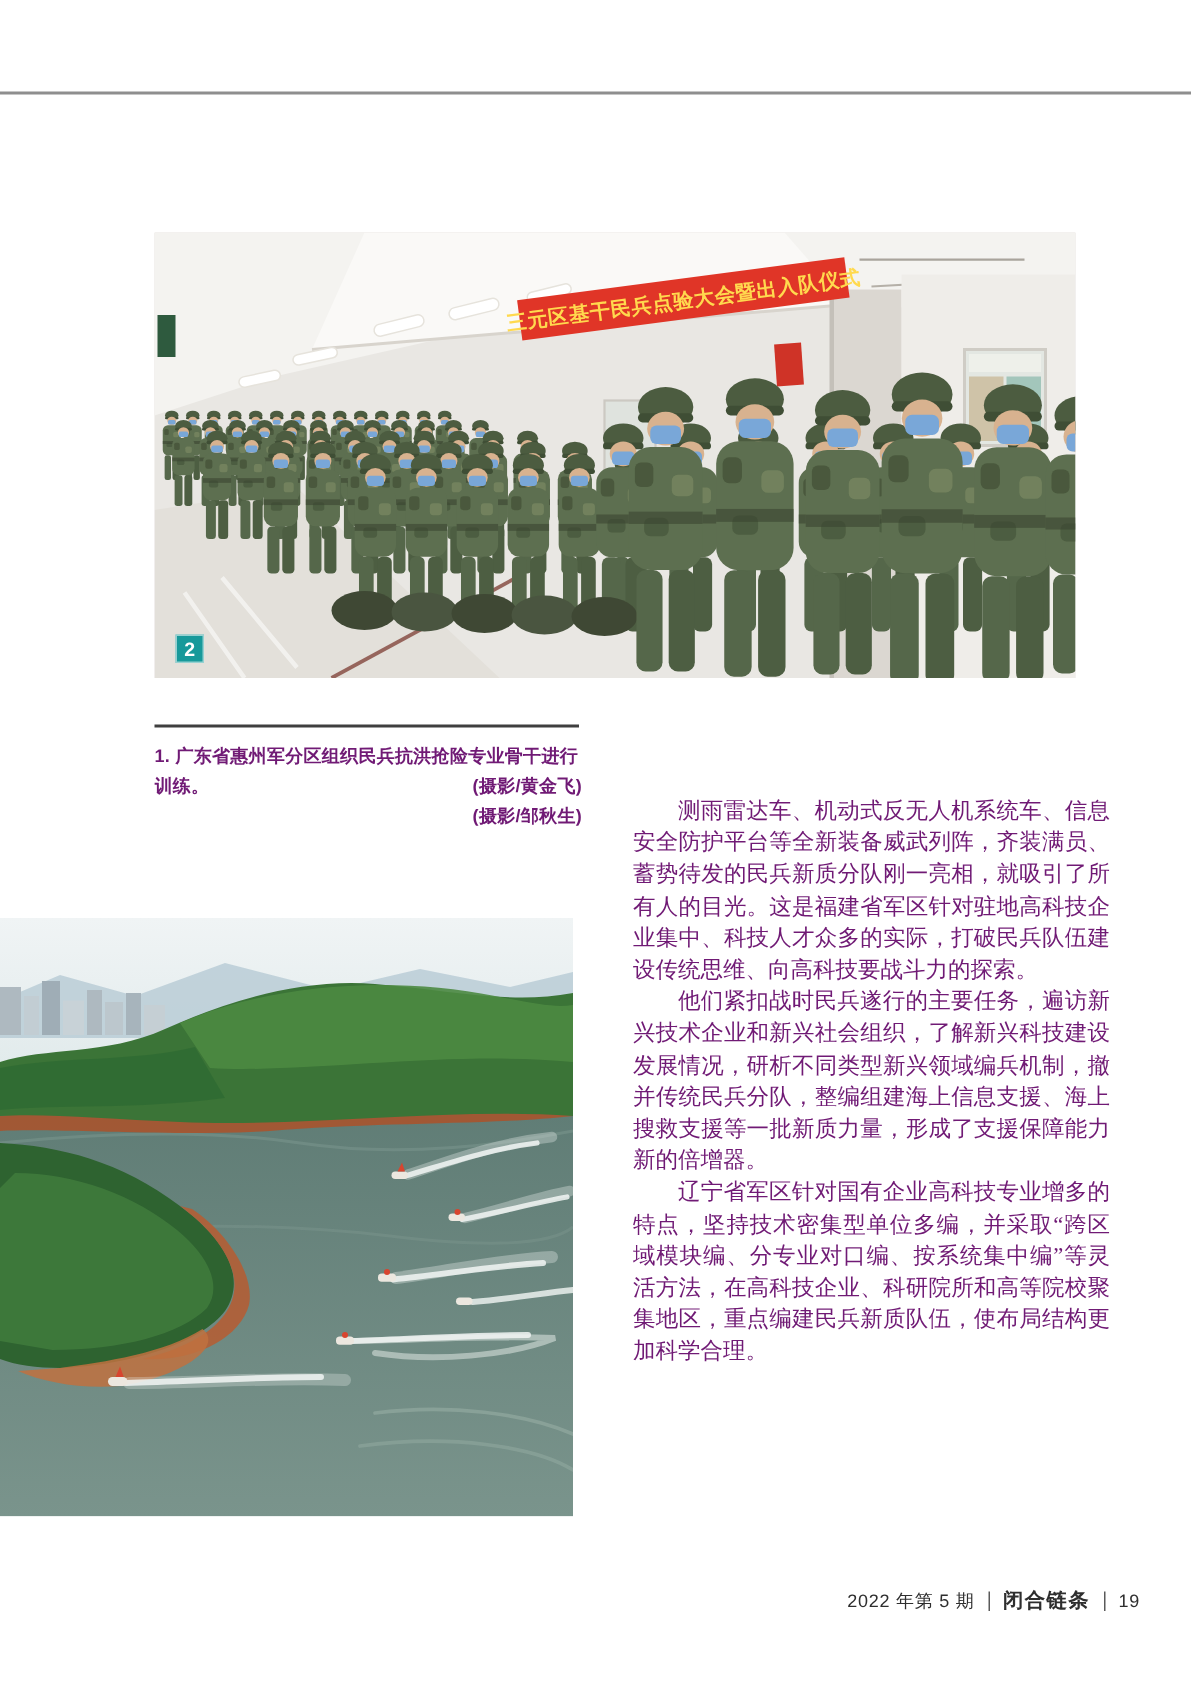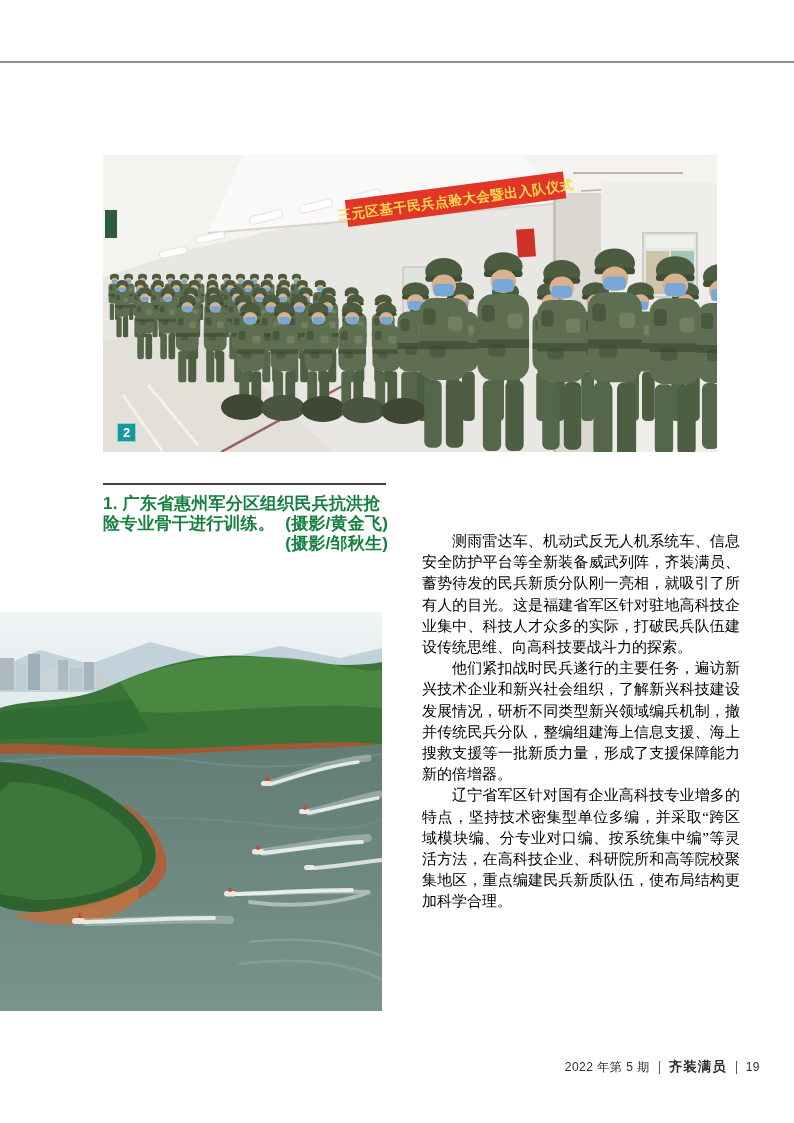--- a/index.html
+++ b/index.html
@@ -17,34 +17,34 @@
     position:absolute;left:14px;top:268px;width:19px;height:19px;
     display:flex;align-items:center;justify-content:center;
     color:#ffffff;font-size:13px;font-weight:bold;
     border:1px solid rgba(255,255,255,.55);box-sizing:border-box;
   }
 
   
   .caption-block{position:absolute;left:103px;top:483px;width:285px;color:#333333;}
   .caption-rule{width:283px;height:2px;background:#3f3f3f;margin-bottom:9px;}
   .cap-item{
-    font-size:17px;line-height:20px;font-weight:bold;color:#15803d;
+    font-size:12px;line-height:20px;font-weight:bold;color:#701a75;
     letter-spacing:0.2px;overflow:hidden;
   }
   .cap-item .credit{float:right;}
 
   
   .photo2{position:absolute;left:0;top:612px;width:382px;height:399px;margin:0;overflow:hidden;}
   .photo2 svg{display:block;width:382px;height:399px;}
 
   
   .article{
     position:absolute;left:422px;top:531px;width:318px;
     font-family:"Liberation Serif","DejaVu Serif",serif;
-    font-size:15px;line-height:21.2px;color:#000000;
+    font-size:15px;line-height:21.2px;color:#701a75;
     text-align:justify;
   }
   .article p{margin:0;text-indent:2em;}
 
   
   .footer{
     position:absolute;right:34px;top:1055px;height:24px;
     display:flex;align-items:center;gap:9px;color:#2e2e2e;
   }
   .footer .issue{font-size:12px;letter-spacing:0.5px;}
@@ -293,18 +293,18 @@
 
   <div class="article">
     <p>测雨雷达车、机动式反无人机系统车、信息安全防护平台等全新装备威武列阵，齐装满员、蓄势待发的民兵新质分队刚一亮相，就吸引了所有人的目光。这是福建省军区针对驻地高科技企业集中、科技人才众多的实际，打破民兵队伍建设传统思维、向高科技要战斗力的探索。</p>
     <p>他们紧扣战时民兵遂行的主要任务，遍访新兴技术企业和新兴社会组织，了解新兴科技建设发展情况，研析不同类型新兴领域编兵机制，撤并传统民兵分队，整编组建海上信息支援、海上搜救支援等一批新质力量，形成了支援保障能力新的倍增器。</p>
     <p>辽宁省军区针对国有企业高科技专业增多的特点，坚持技术密集型单位多编，并采取“跨区域模块编、分专业对口编、按系统集中编”等灵活方法，在高科技企业、科研院所和高等院校聚集地区，重点编建民兵新质队伍，使布局结构更加科学合理。</p>
   </div>
 
   <div class="footer">
     <span class="issue">2022 年第 5 期</span>
     <span class="footer-sep"></span>
-    <span class="mag">齐装满员</span>
+    <span class="mag">闭合链条</span>
     <span class="footer-sep"></span>
     <span class="pagenum">19</span>
   </div>
 
 </div>
 
 </body></html>

